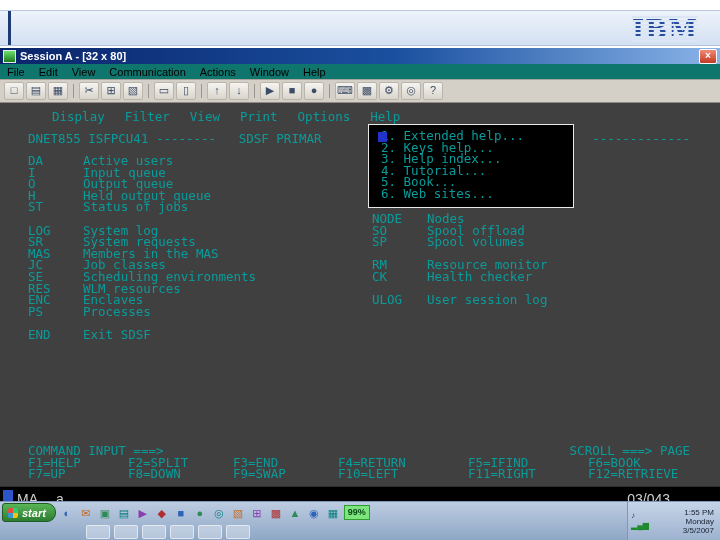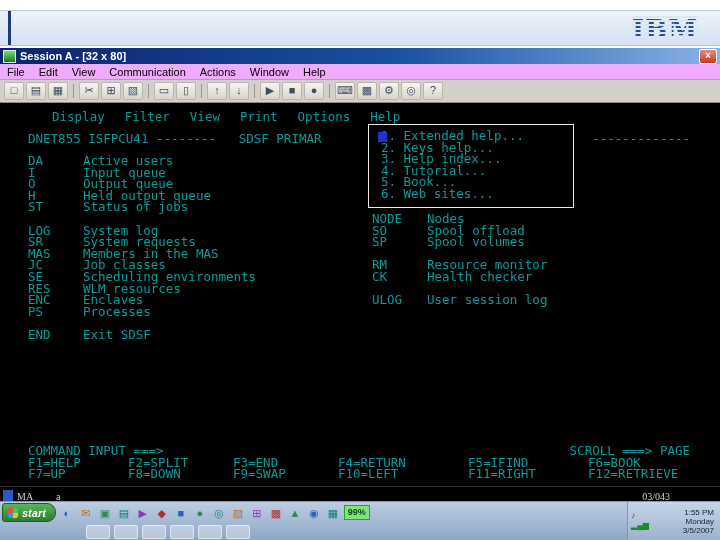--- a/index.html
+++ b/index.html
@@ -18,32 +18,32 @@
 
   
   .window{position:absolute;top:48px;left:0;width:720px}
   .titlebar{height:16px;background:linear-gradient(90deg,#0a246a,#1a50a0 55%,#8ab4e8);
     display:flex;align-items:center;padding:0 3px;color:#fff;font-size:11px;font-weight:bold}
   .title-icon{width:11px;height:11px;margin-right:4px;background:linear-gradient(#6fe06f,#1c7a1c);
     border:1px solid #dfe8f5}
   .close-btn{margin-left:auto;width:16px;height:13px;background:linear-gradient(#ef8a75,#c23a22);
     border:1px solid #fff;border-radius:2px;color:#fff;font-size:10px;line-height:11px;
     text-align:center;font-weight:bold;cursor:default}
-  .menubar{height:15px;background:#f0abfc;display:flex;align-items:center;font-size:11px;
+  .menubar{height:15px;background:#0f766e;display:flex;align-items:center;font-size:11px;
     color:#000;border-bottom:1px solid #a9a59c}
   .menu-item{padding:0 7px}
   .toolbar{height:22px;background:#d4d0c8;display:flex;align-items:center;gap:2px;
     padding:0 4px;border-bottom:1px solid #8f8b82}
   .tbi{width:18px;height:16px;border:1px solid #b9b5ac;border-radius:2px;
     background:linear-gradient(#f6f4f0,#d9d5cc);font-size:11px;line-height:15px;
     text-align:center;color:#3c4c66}
   .tsep{width:1px;height:14px;background:#9b978e;margin:0 3px}
 
   
-  .terminal{position:relative;height:383px;background:#000000;color:#0a9b9b;
+  .terminal{position:relative;height:383px;background:#404040;color:#0a9b9b;
     font-family:"DejaVu Sans Mono",monospace;font-size:12.5px;overflow:hidden}
   .abar{display:flex;gap:20px;margin:8px 0 0 52px;height:12px;line-height:12px}
   .hline{position:relative;margin-top:10px;height:12px;line-height:12px}
   .hl-left{position:absolute;left:28px;white-space:pre}
   .hl-right{position:absolute;right:30px;white-space:pre}
   .rows{margin-top:10px}
   .trow{position:relative;height:11.6px;line-height:11.6px}
   .trow span{position:absolute;top:0;white-space:pre}
   .lc{left:28px}.ld{left:83px}.rc{left:372px}.rd{left:427px}
   .dropdown{position:absolute;left:368px;top:21px;width:206px;height:84px;background:#000;
@@ -53,21 +53,21 @@
   .bottom{position:absolute;left:28px;right:28px;bottom:6px}
   .cmdrow{position:relative;height:11.6px;line-height:11.6px}
   .cmd-left{position:absolute;left:0;white-space:pre}
   .cmd-right{position:absolute;right:2px;white-space:pre}
   .fk{display:grid;grid-template-columns:100px 105px 105px 130px 120px auto;
     height:11.6px;line-height:11.6px}
   .fk span{white-space:pre}
 
   
   .oia{position:relative;height:18px;background:#000;border-top:1px solid #2f2f2f;
-    color:#cfcfcf;font-family:Liberation Serif, serif;font-size:10px}
+    color:#cfcfcf;font-family:Liberation Sans, sans-serif;font-size:14px}
   .oia-icon{position:absolute;left:3px;top:3px;width:10px;height:11px;background:#2d55c8}
   .oia-ma{position:absolute;left:17px;top:4px}
   .oia-a{position:absolute;left:56px;top:4px}
   .oia-pos{position:absolute;right:50px;top:4px}
 
   
   .taskbar{position:absolute;left:0;right:0;bottom:0;height:38px;
     background:linear-gradient(#bdcce1,#8ea7c6);border-top:1px solid #7f97b8}
   .tb-row1{position:relative;height:21px;display:flex;align-items:center;gap:3px;padding-left:2px}
   .start{height:17px;padding:0 9px 0 5px;border-radius:3px 9px 9px 3px;

